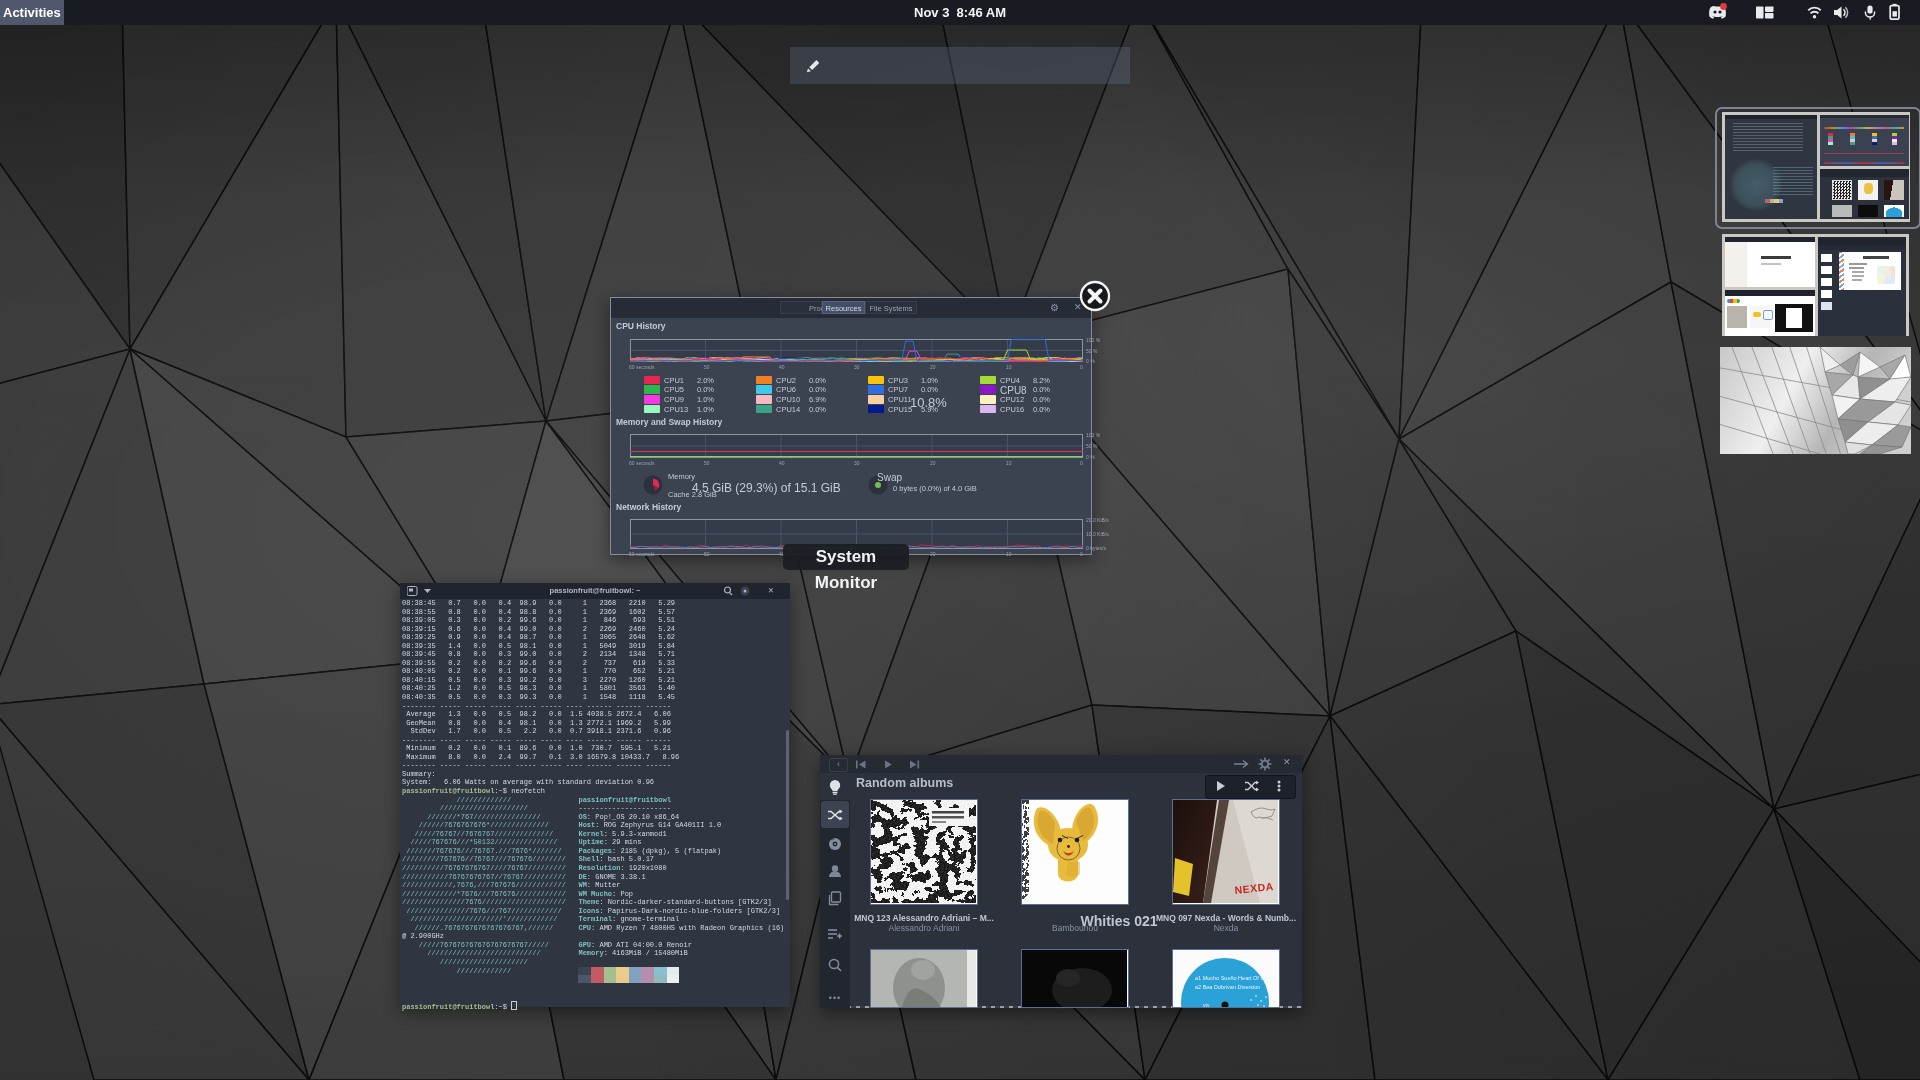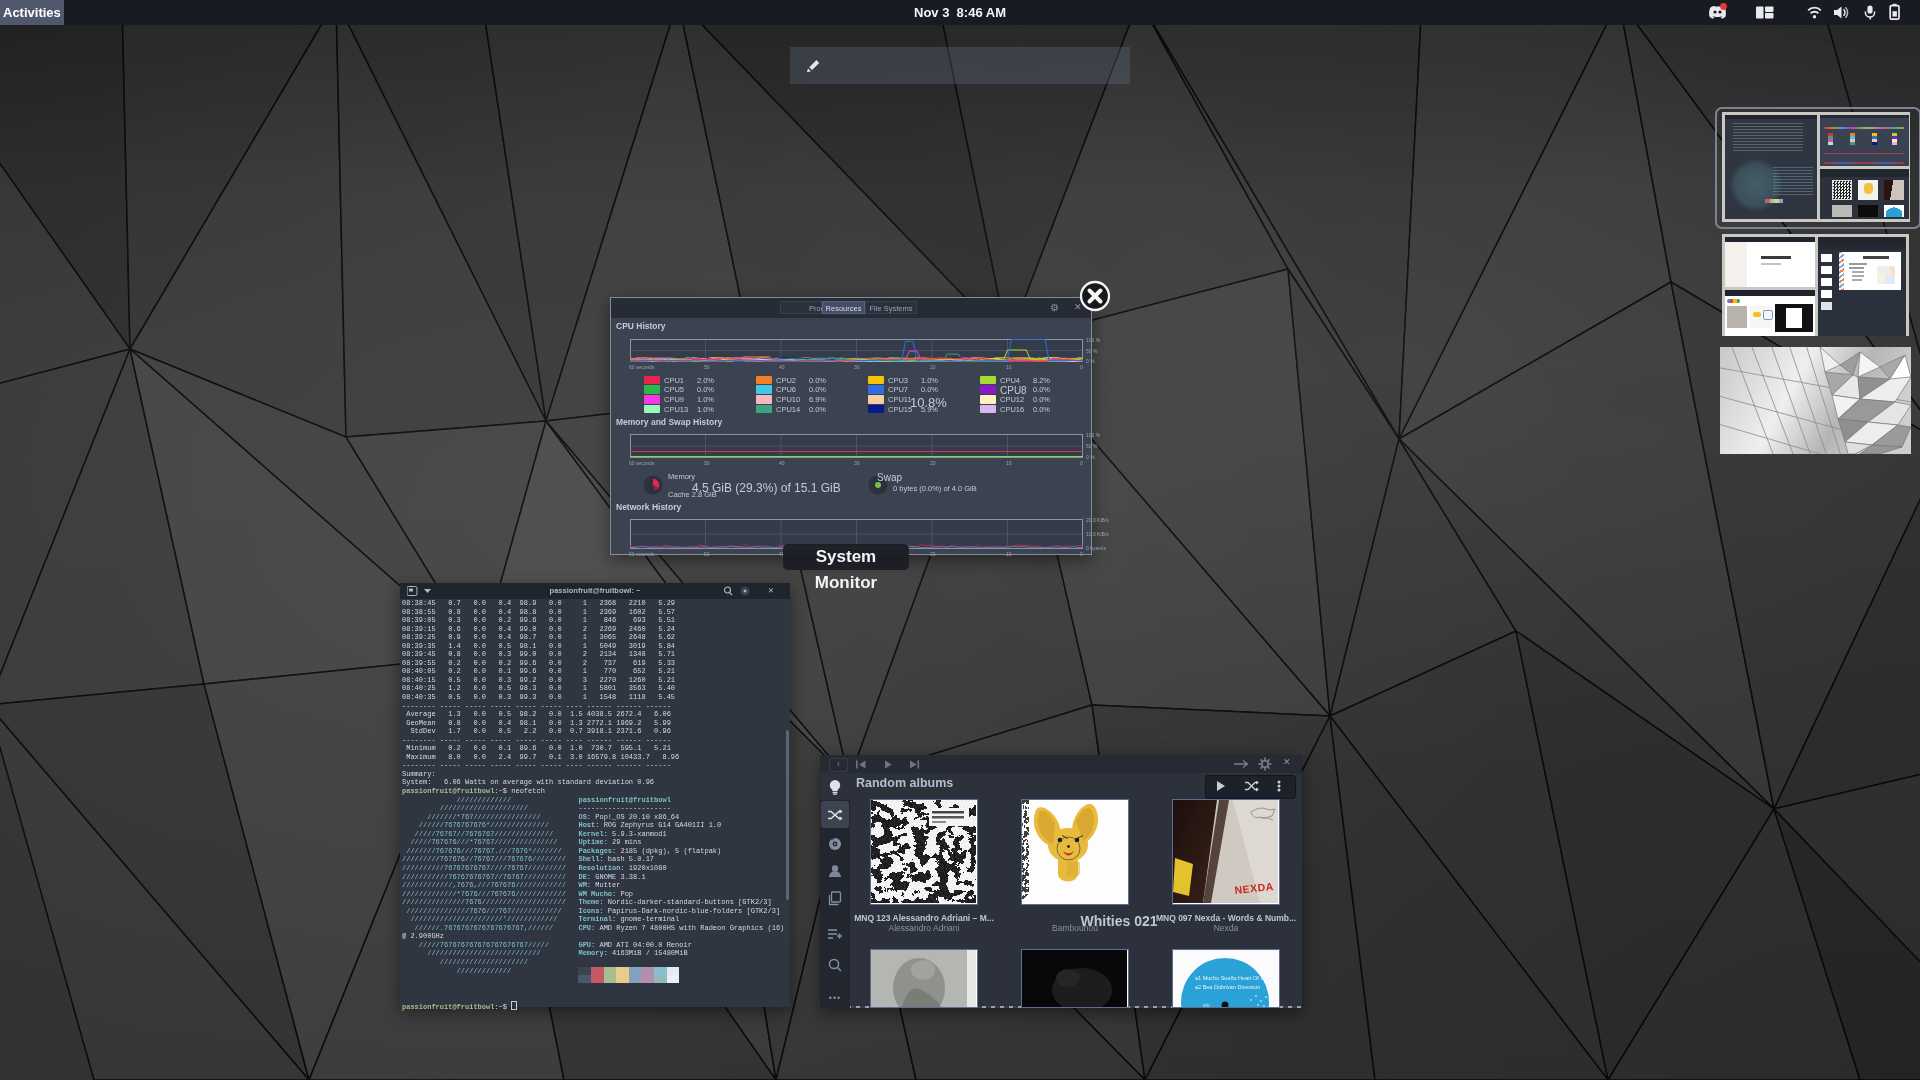--- a/index.html
+++ b/index.html
@@ -457,21 +457,21 @@
  Maximum   8.0   0.0   2.4  99.7   0.1  3.0 16579.8 10433.7   8.96
 -------- ----- ----- ----- ----- ----- ---- ------ ------ ------
 Summary:
 System:   6.06 Watts on average with standard deviation 0.96
 <span style="color:#a5be8d;font-weight:bold">passionfruit@fruitbowl</span>:~$ neofetch
 <span style="color:#7fc0c5">             /////////////                </span><span style="color:#7fc0c5;font-weight:bold">passionfruit@fruitbowl</span>
 <span style="color:#7fc0c5">         /////////////////////            </span>----------------------
 <span style="color:#7fc0c5">      ///////*767////////////////         </span><span style="color:#7fc0c5;font-weight:bold">OS</span>: Pop!_OS 20.10 x86_64
 <span style="color:#7fc0c5">    //////7676767676*//////////////       </span><span style="color:#7fc0c5;font-weight:bold">Host</span>: ROG Zephyrus G14 GA401II 1.0
 <span style="color:#7fc0c5">   /////76767//7676767//////////////      </span><span style="color:#7fc0c5;font-weight:bold">Kernel</span>: 5.9.3-xanmod1
-<span style="color:#7fc0c5">  /////767676///*76767///////////////     </span><span style="color:#7fc0c5;font-weight:bold">Uptime</span>: 29 mins
+<span style="color:#7fc0c5">  /////767676///*50132///////////////     </span><span style="color:#7fc0c5;font-weight:bold">Uptime</span>: 29 mins
 <span style="color:#7fc0c5"> ///////767676///76767.///7676*///////    </span><span style="color:#7fc0c5;font-weight:bold">Packages</span>: 2185 (dpkg), 5 (flatpak)
 <span style="color:#7fc0c5">/////////767676//76767///767676////////   </span><span style="color:#7fc0c5;font-weight:bold">Shell</span>: bash 5.0.17
 <span style="color:#7fc0c5">//////////76767676767////76767/////////   </span><span style="color:#7fc0c5;font-weight:bold">Resolution</span>: 1920x1080
 <span style="color:#7fc0c5">///////////76767676767//76767//////////   </span><span style="color:#7fc0c5;font-weight:bold">DE</span>: GNOME 3.38.1
 <span style="color:#7fc0c5">////////////,7676,///767676////////////   </span><span style="color:#7fc0c5;font-weight:bold">WM</span>: Mutter
 <span style="color:#7fc0c5">/////////////*7676///767676////////////   </span><span style="color:#7fc0c5;font-weight:bold">WM Mucho</span>: Pop
 <span style="color:#7fc0c5">///////////////7676////////////////////   </span><span style="color:#7fc0c5;font-weight:bold">Theme</span>: Nordic-darker-standard-buttons [GTK2/3]
 <span style="color:#7fc0c5"> ///////////////7676///767////////////    </span><span style="color:#7fc0c5;font-weight:bold">Icons</span>: Papirus-Dark-nordic-blue-folders [GTK2/3]
 <span style="color:#7fc0c5">  //////////////////////'////////////     </span><span style="color:#7fc0c5;font-weight:bold">Terminal</span>: gnome-terminal
 <span style="color:#7fc0c5">   //////.7676767676767676767,//////      </span><span style="color:#7fc0c5;font-weight:bold">CPU</span>: AMD Ryzen 7 4800HS with Radeon Graphics (16)

